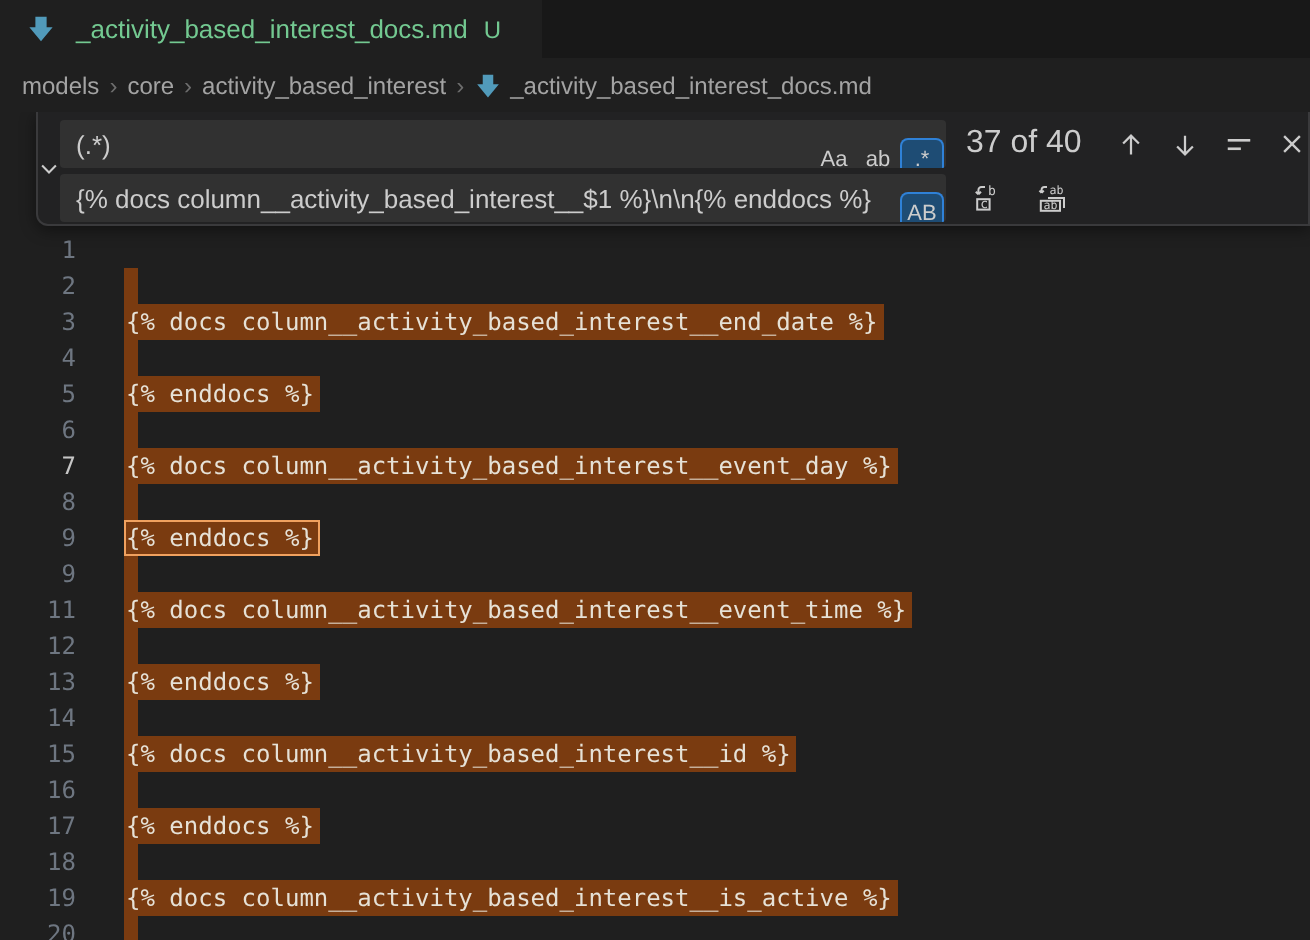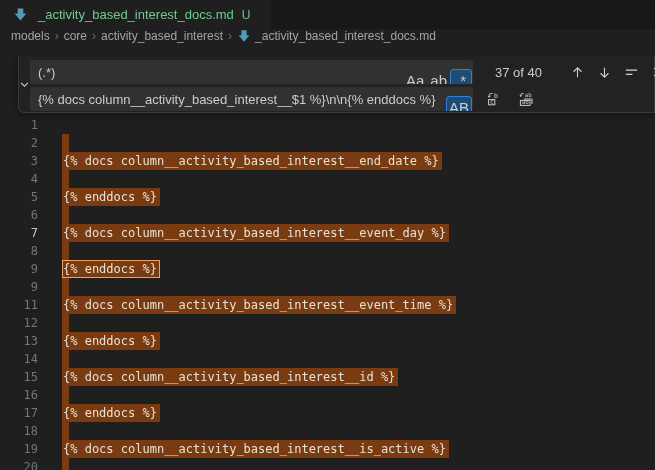--- a/index.html
+++ b/index.html
@@ -8,21 +8,21 @@
   .window { position:relative; width:655px; height:470px; background:#1f1f1f; }
 
   
   .tabbar { height:29px; background:#181818; display:flex; align-items:stretch; }
   .tab { width:271px; background:#1f1f1f; display:flex; align-items:center; padding:0 10px 0 13px; }
   .tab-title { color:#73C991; font-size:13px; margin-left:6px; white-space:nowrap; }
   .git-badge { color:#73C991; font-size:12px; margin-left:8px; }
   .mod-dot { width:9px; height:9px; border-radius:50%; background:#e4e4e4; margin-left:11px; }
 
   
-  .breadcrumbs { height:27px; background:#1f1f1f; display:flex; align-items:flex-start;
+  .breadcrumbs { height:27px; background:#1f1f1f; display:flex; align-items:center;
                  padding-left:11px; font-size:12px; color:#a3a3a3; white-space:nowrap; }
   .crumb-sep { color:#6d6d6d; margin:0 5px; font-size:12px; }
   .crumb-icon { margin-right:4px; display:flex; align-items:center; }
 
   
   .editor { position:relative; height:414px; background:#1f1f1f; overflow:hidden; }
   .code { position:absolute; top:60px; left:0; right:0;
           font-family:"DejaVu Sans Mono", monospace; font-size:12px; line-height:18px; }
   .line { display:flex; height:18px; }
   .gutter { width:38px; text-align:right; color:#6e7681; flex:none; }
@@ -39,24 +39,24 @@
                  display:flex; }
   .toggle-col { width:15px; display:flex; align-items:center; justify-content:center; color:#cccccc; }
   .fields { flex:1; padding:4px 4px 5px 0; display:flex; flex-direction:column; gap:3px; }
   .fw-row { display:flex; align-items:center; height:24px; }
   .fw-input { width:443px; height:24px; background:#313131; border-radius:2px;
               display:flex; align-items:center; padding:0 2px 0 8px;
               font-size:13px; color:#cccccc; flex:none; overflow:hidden; }
   .input-value { flex:1; white-space:nowrap; overflow:hidden; }
   .opt-btn { min-width:20px; height:20px; margin-left:2px; border-radius:3px;
              display:flex; align-items:center; justify-content:center;
-             font-size:15px; color:#cccccc; cursor:pointer; padding:0 2px; flex:none;margin-top:16px; }
+             font-size:11px; color:#cccccc; cursor:pointer; padding:0 2px; flex:none;margin-top:16px; }
   .opt-btn.active { background:#1e4c74; box-shadow:0 0 0 1px #2f81d7; }
   .underlined { text-decoration:underline; }
-  .results { margin-left:22px; font-size:13px; color:#cccccc; white-space:nowrap; width:58px; }
+  .results { margin-left:10px; font-size:16px; color:#cccccc; white-space:nowrap; width:58px; }
   .nav-actions { display:flex; align-items:center; margin-left:14px; gap:7px; color:#cccccc; }
   .icon-btn { width:20px; height:20px; display:flex; align-items:center; justify-content:center;
               border-radius:4px; color:#cccccc; cursor:pointer; }
   .replace-actions { display:flex; align-items:center; margin-left:11px; gap:12px; color:#cccccc; }
 </style>
 </head>
 <body>
 
 <div class="window">
 

